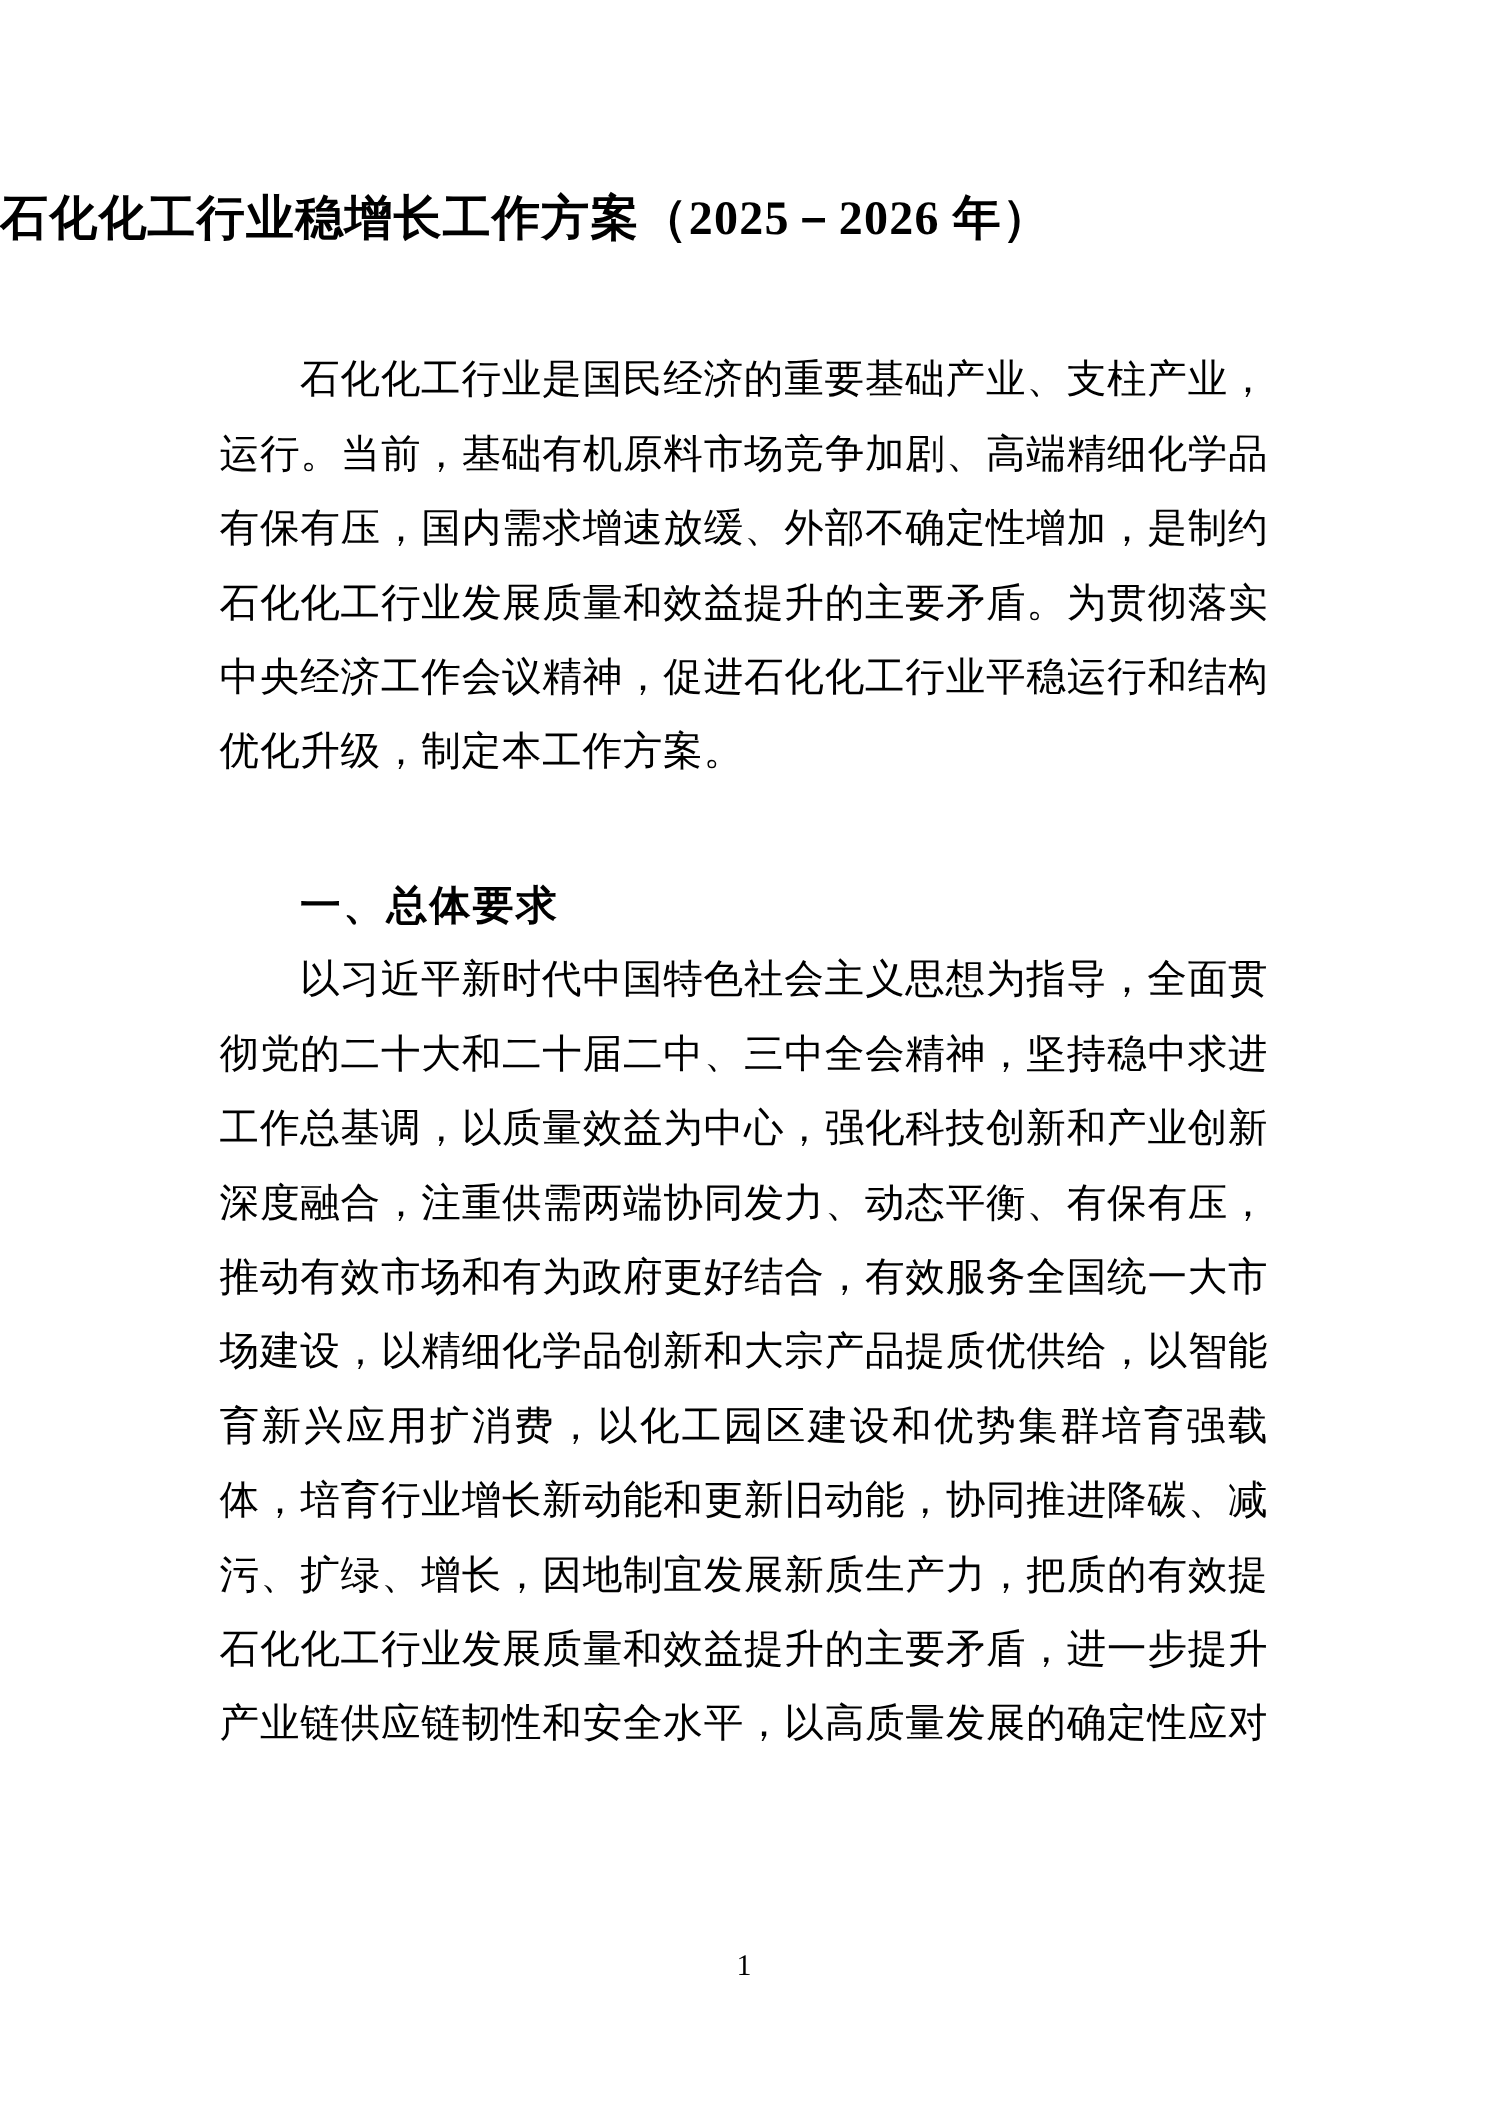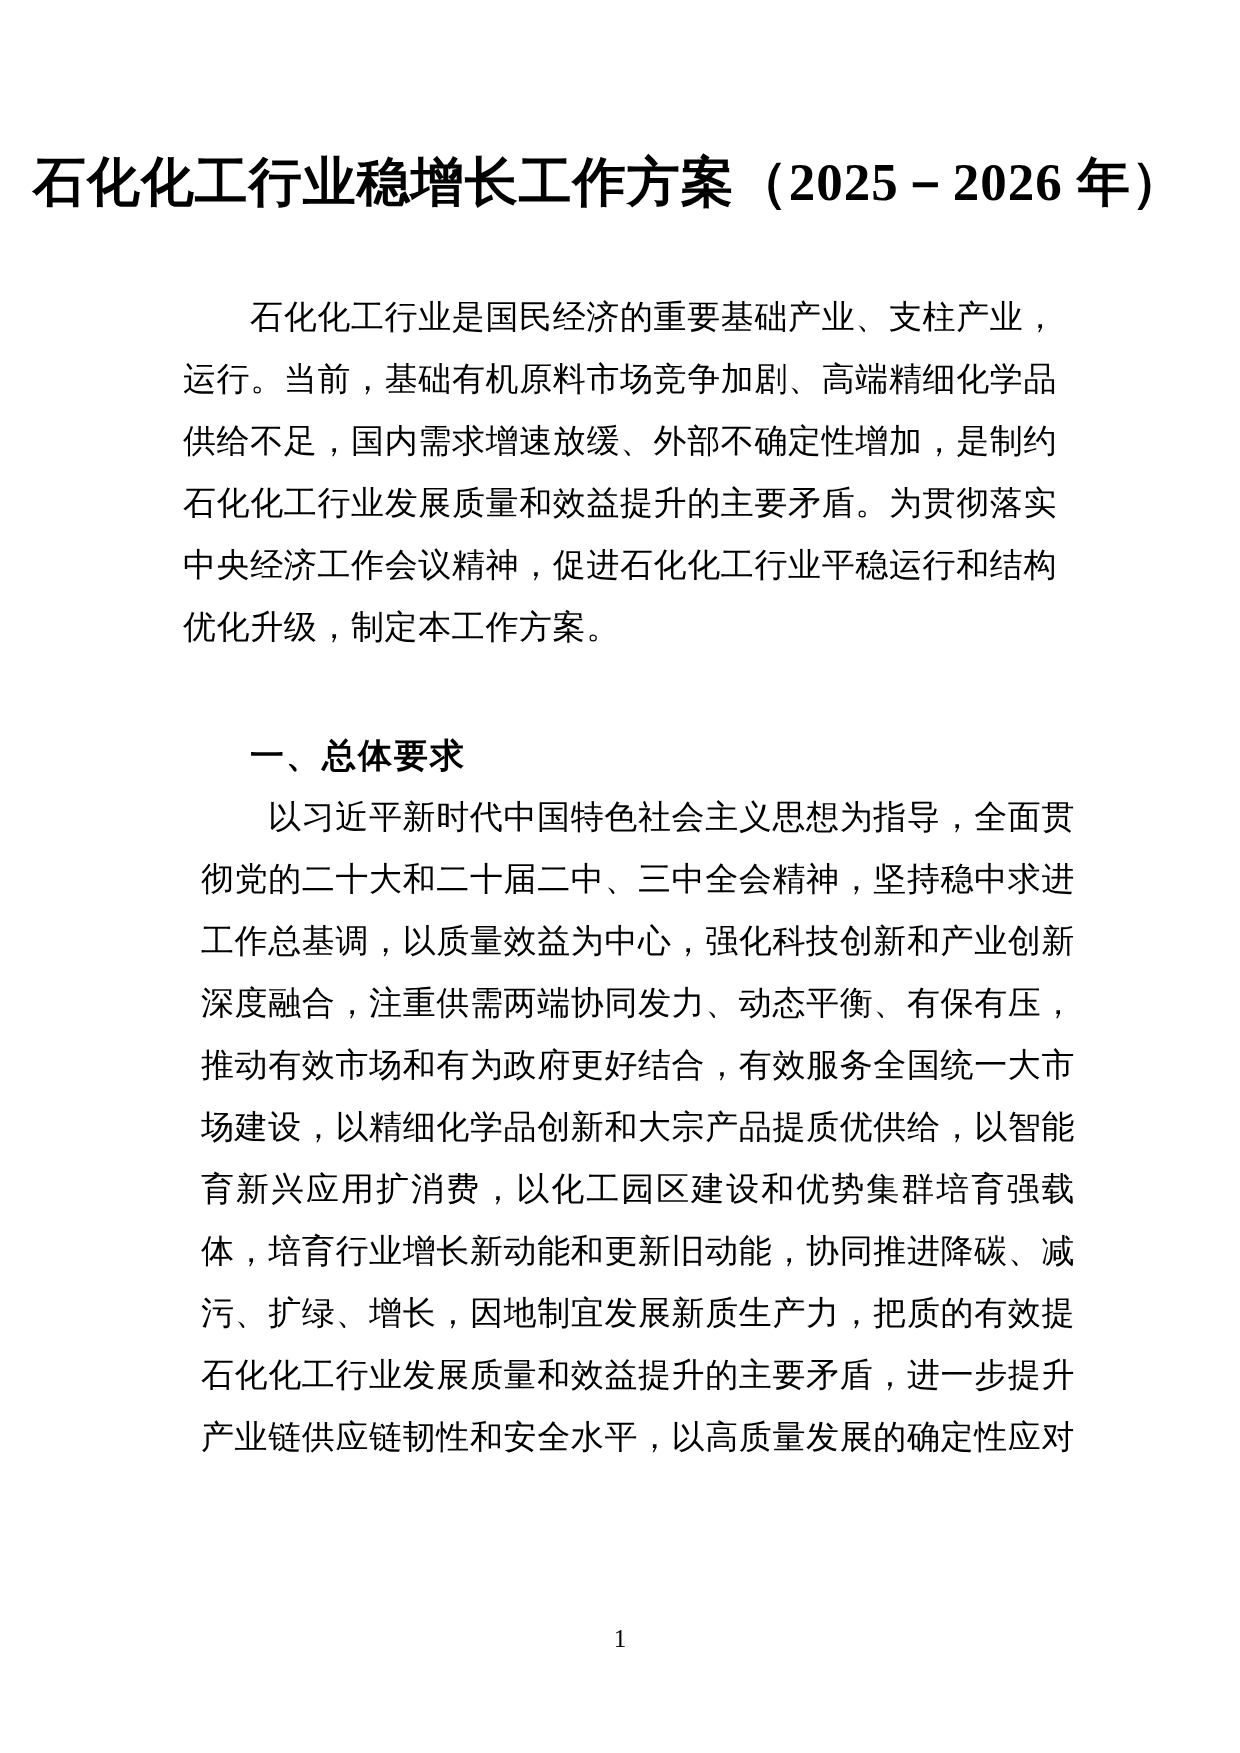--- a/index.html
+++ b/index.html
@@ -15,37 +15,37 @@
     background: #ffffff;
     color: #000000;
     font-family: "Liberation Serif", "DejaVu Serif", serif;
     overflow: hidden;
   }
   .doc-title {
     position: absolute;
     top: 152px;
     left: 0;
     width: 1185px;
-    text-align: right;
-    font-size: 53px;
+    text-align: left;
+    font-size: 40px;
     font-weight: bold;
     line-height: 60px;
     letter-spacing: 1px;
     white-space: nowrap;
   }
   .para {
     position: absolute;
     left: 183px;
     width: 874px;
     font-size: 33px;
     line-height: 62px;
     letter-spacing: 0.6px;
   }
   .para-1 { top: 286px; }
-  .para-2 { top: 786px; margin-left: 18px; }
+  .para-2 { top: 786px; }
   .line {
     white-space: nowrap;
     text-align: justify;
   }
   .line.full { text-align-last: justify; }
   .line.indent { text-indent: 67px; }
   .section-heading {
     position: absolute;
     top: 724px;
     left: 183px;
@@ -72,21 +72,21 @@
 </head>
 <body>
 
 <div class="page">
 
   <div class="doc-title">石化化工行业稳增长工作方案（2025－2026 年）</div>
 
   <div class="para para-1">
     <div class="line indent full">石化化工行业是国民经济的重要基础产业、支柱产业，</div>
     <div class="line full">运行。当前，基础有机原料市场竞争加剧、高端精细化学品</div>
-    <div class="line full">供给不足，国内需求增速放缓、外部不确定性增加，是制约</div>
+    <div class="line full">有保有压，国内需求增速放缓、外部不确定性增加，是制约</div>
     <div class="line full">石化化工行业发展质量和效益提升的主要矛盾。为贯彻落实</div>
     <div class="line full">中央经济工作会议精神，促进石化化工行业平稳运行和结构</div>
     <div class="line">优化升级，制定本工作方案。</div>
   </div>
 
   <div class="section-heading">一、总体要求</div>
 
   <div class="para para-2">
     <div class="line indent full">以习近平新时代中国特色社会主义思想为指导，全面贯</div>
     <div class="line full">彻党的二十大和二十届二中、三中全会精神，坚持稳中求进</div>

